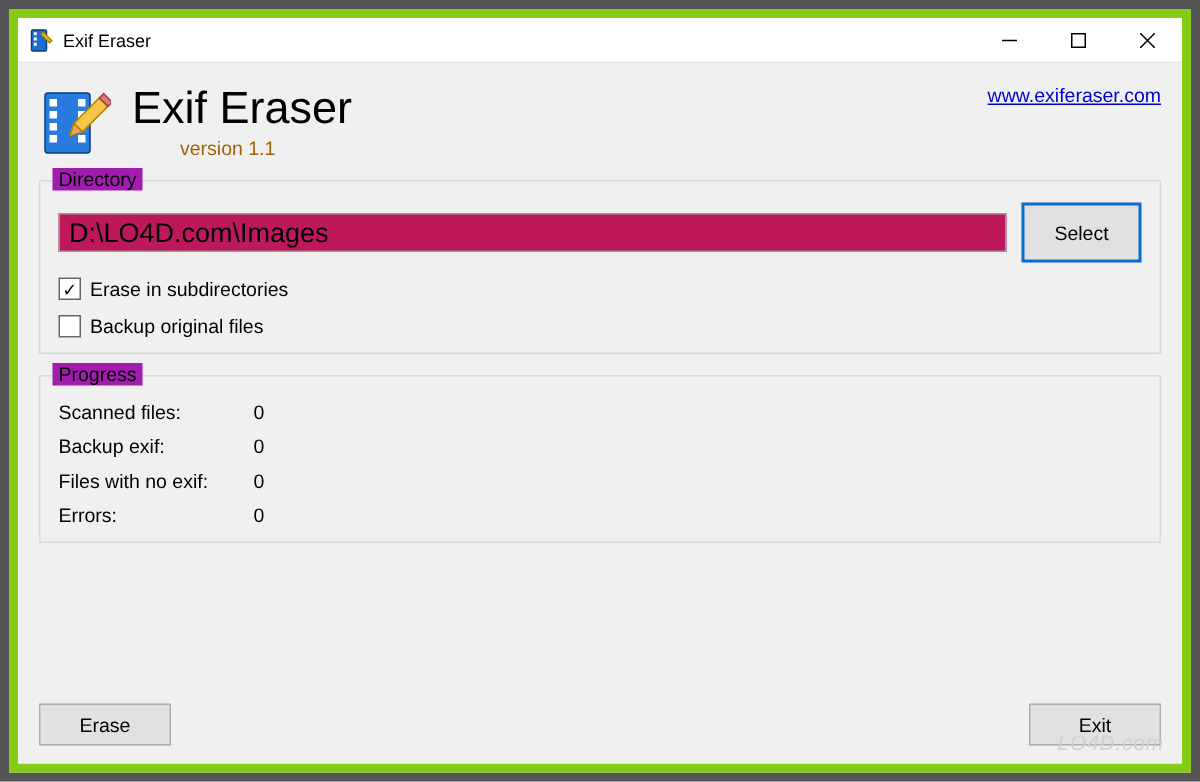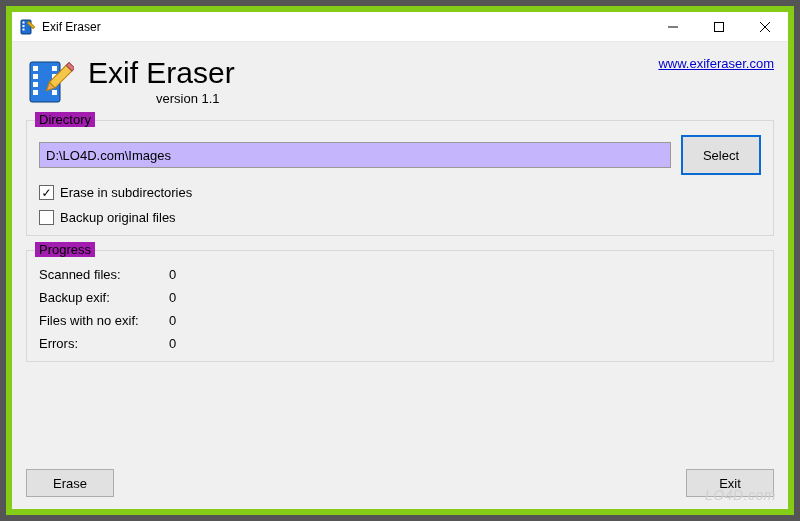--- a/index.html
+++ b/index.html
@@ -71,22 +71,22 @@
     .app-titleblock { flex: 1; }
     .app-title {
       font-size: 30px;
       font-weight: 400;
       color: #000;
       line-height: 1.1;
       margin-top: 2px;
     }
     .app-version {
       font-size: 13px;
-      color: #000000;
-      margin-left: 68px;
+      color: #a16207;
+      margin-left: 32px;
       margin-top: 2px;
     }
     .site-link {
       color: #0000cc;
       text-decoration: underline;
       font-size: 13px;
       margin-top: 2px;
     }
     .group {
       border: 1px solid #d8d8d8;
@@ -105,24 +105,24 @@
     }
     .dir-row {
       display: flex;
       gap: 10px;
       align-items: center;
     }
     .dir-input {
       flex: 1;
       height: 26px;
       border: 1px solid #999;
-      background: #c4b5fd;
+      background: #be185d;
       padding: 2px 6px;
       font-family: inherit;
-      font-size: 13px;
+      font-size: 18px;
     }
     .select-btn {
       width: 80px;
       height: 40px;
       background: #e1e1e1;
       border: 2px solid #0a6bd3;
       font-family: inherit;
       font-size: 13px;
       cursor: pointer;
     }

